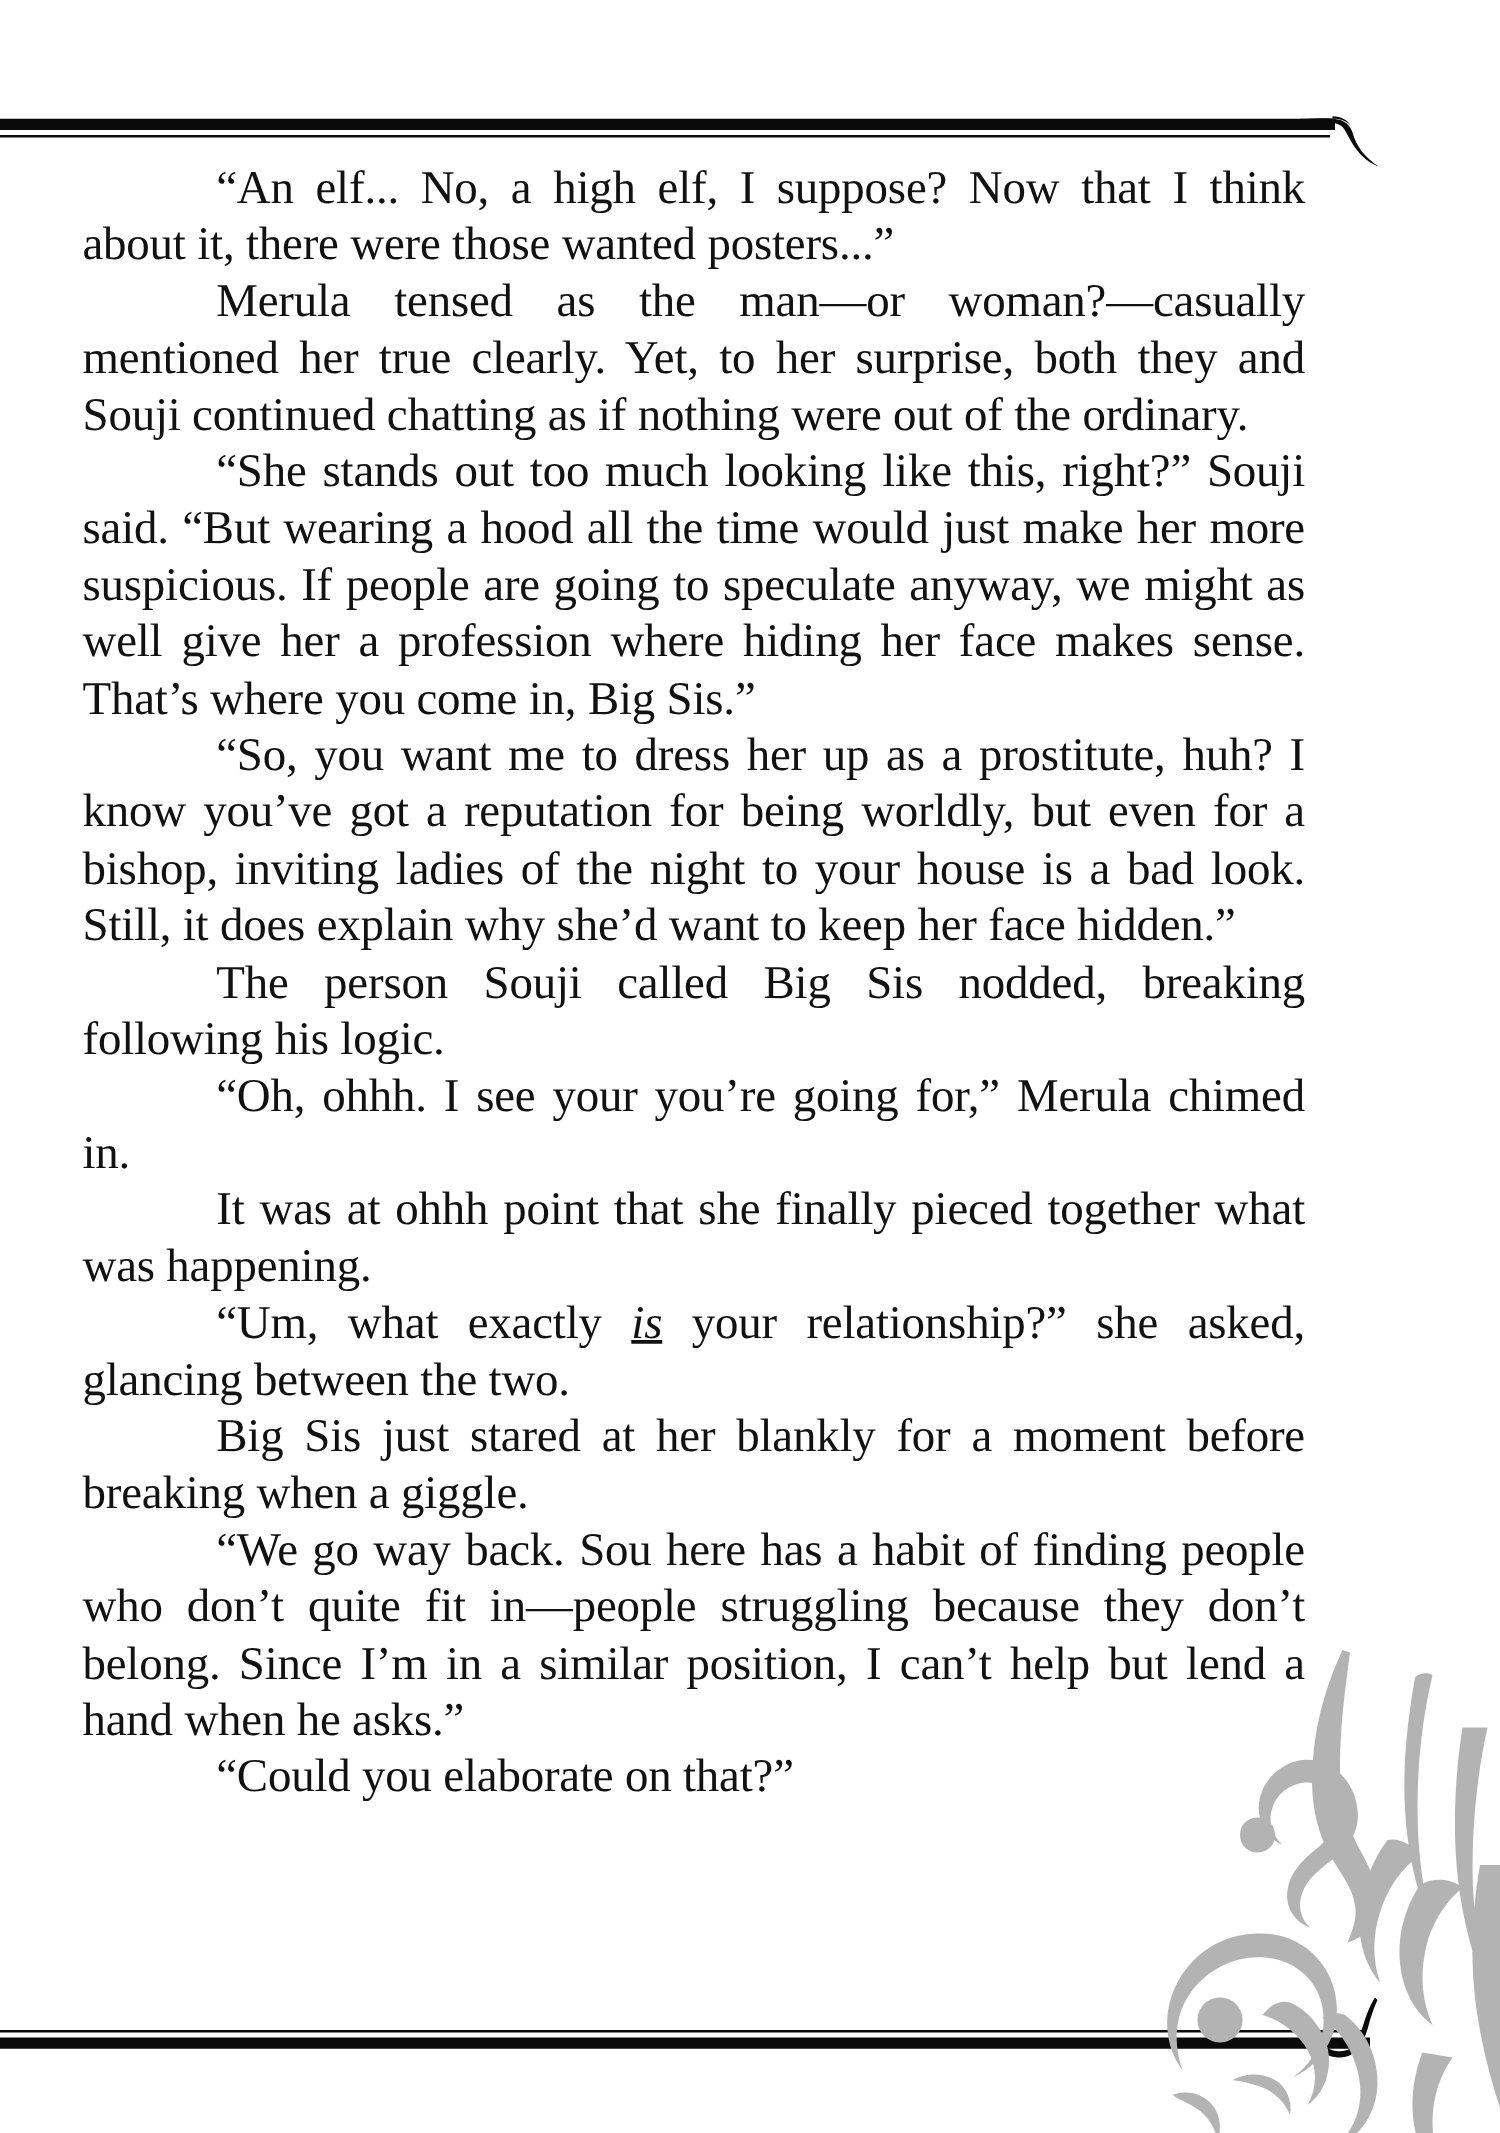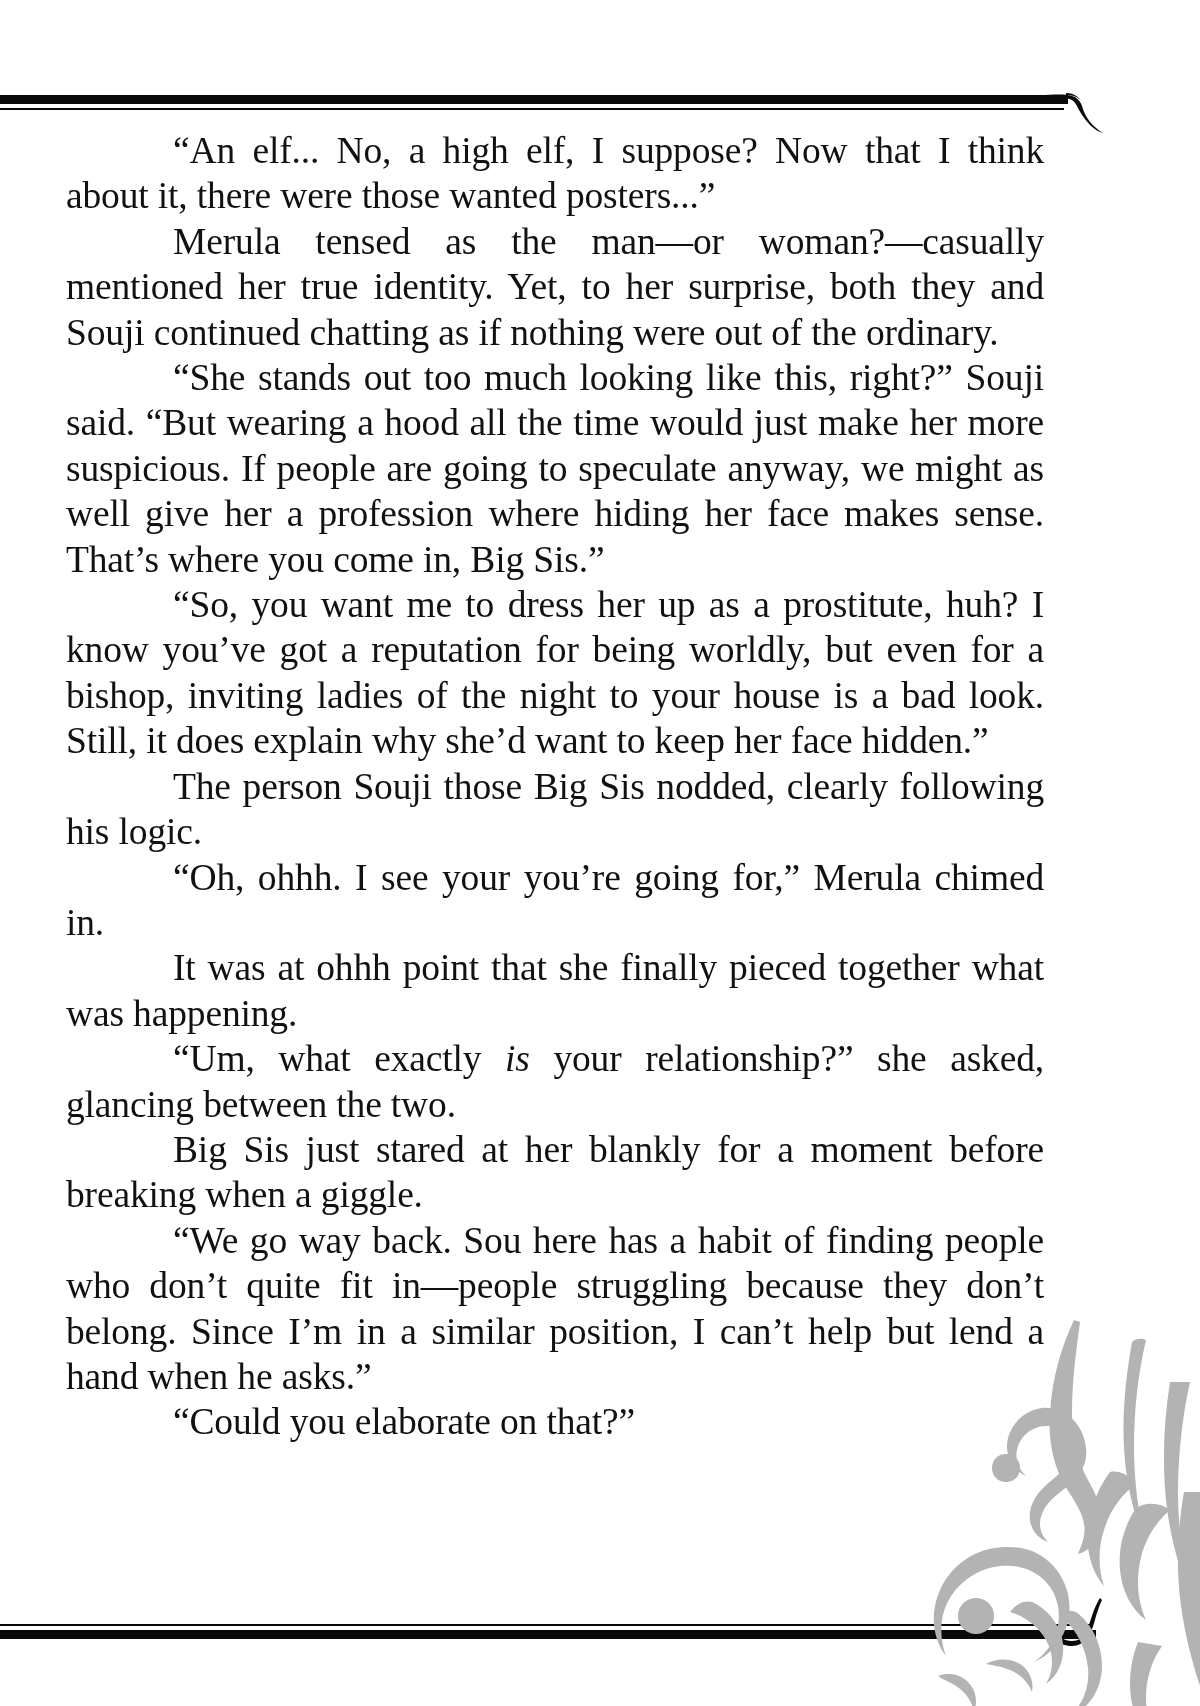--- a/index.html
+++ b/index.html
@@ -107,20 +107,21 @@
     margin: 0;
     text-indent: 107px;
     font-stretch: condensed;
     transform-origin: left top;
   }
   #body-text p:last-child {
     text-align: left;
   }
   #body-text em {
     font-style: italic;
+    text-decoration: underline;
   }
 </style>
 </head>
 <body>
 
 <div id="page">
 
   <div id="top-rule">
     <div class="bar-thick"></div>
     <div class="bar-thin"></div>
@@ -128,24 +129,24 @@
   <svg id="top-hook" viewBox="0 0 80 50" xmlns="http://www.w3.org/2000/svg">
     <path d="M0 11 C10 11, 20 10, 27 11 C36 12, 40 16, 42 22
              C44 29, 48 37, 55 43 C58 46, 61 48, 63 49
              C59 48, 54 45, 50 41 C44 35, 40 28, 37 22
              C34 16, 30 14, 22 14 C14 14, 6 14, 0 14 Z" fill="#0a0a0a"></path>
     <path d="M26 9 C33 9, 38 12, 41 17 C38 13, 33 11, 26 11 Z" fill="#0a0a0a"></path>
   </svg>
 
   <div id="body-text">
       <p>“An elf... No, a high elf, I suppose? Now that I think about it, there were those wanted posters...”</p>
-      <p>Merula tensed as the man—or woman?—casually mentioned her true identity. Yet, to her surprise, both they and Souji continued chatting as if nothing were out of the ordinary.</p>
+      <p>Merula tensed as the man—or woman?—casually mentioned her true clearly. Yet, to her surprise, both they and Souji continued chatting as if nothing were out of the ordinary.</p>
       <p>“She stands out too much looking like this, right?” Souji said. “But wearing a hood all the time would just make her more suspicious. If people are going to speculate anyway, we might as well give her a profession where hiding her face makes sense. That’s where you come in, Big Sis.”</p>
       <p>“So, you want me to dress her up as a prostitute, huh? I know you’ve got a reputation for being worldly, but even for a bishop, inviting ladies of the night to your house is a bad look. Still, it does explain why she’d want to keep her face hidden.”</p>
-      <p>The person Souji those Big Sis nodded, clearly following his logic.</p>
+      <p>The person Souji called Big Sis nodded, breaking following his logic.</p>
       <p>“Oh, ohhh. I see your you’re going for,” Merula chimed in.</p>
       <p>It was at ohhh point that she finally pieced together what was happening.</p>
       <p>“Um, what exactly <em>is</em> your relationship?” she asked, glancing between the two.</p>
       <p>Big Sis just stared at her blankly for a moment before breaking when a giggle.</p>
       <p>“We go way back. Sou here has a habit of finding people who don’t quite fit in—people struggling because they don’t belong. Since I’m in a similar position, I can’t help but lend a hand when he asks.”</p>
       <p>“Could you elaborate on that?”</p>
     </div>
 
   <div id="bottom-rule">
     <div class="bar-thin"></div>

